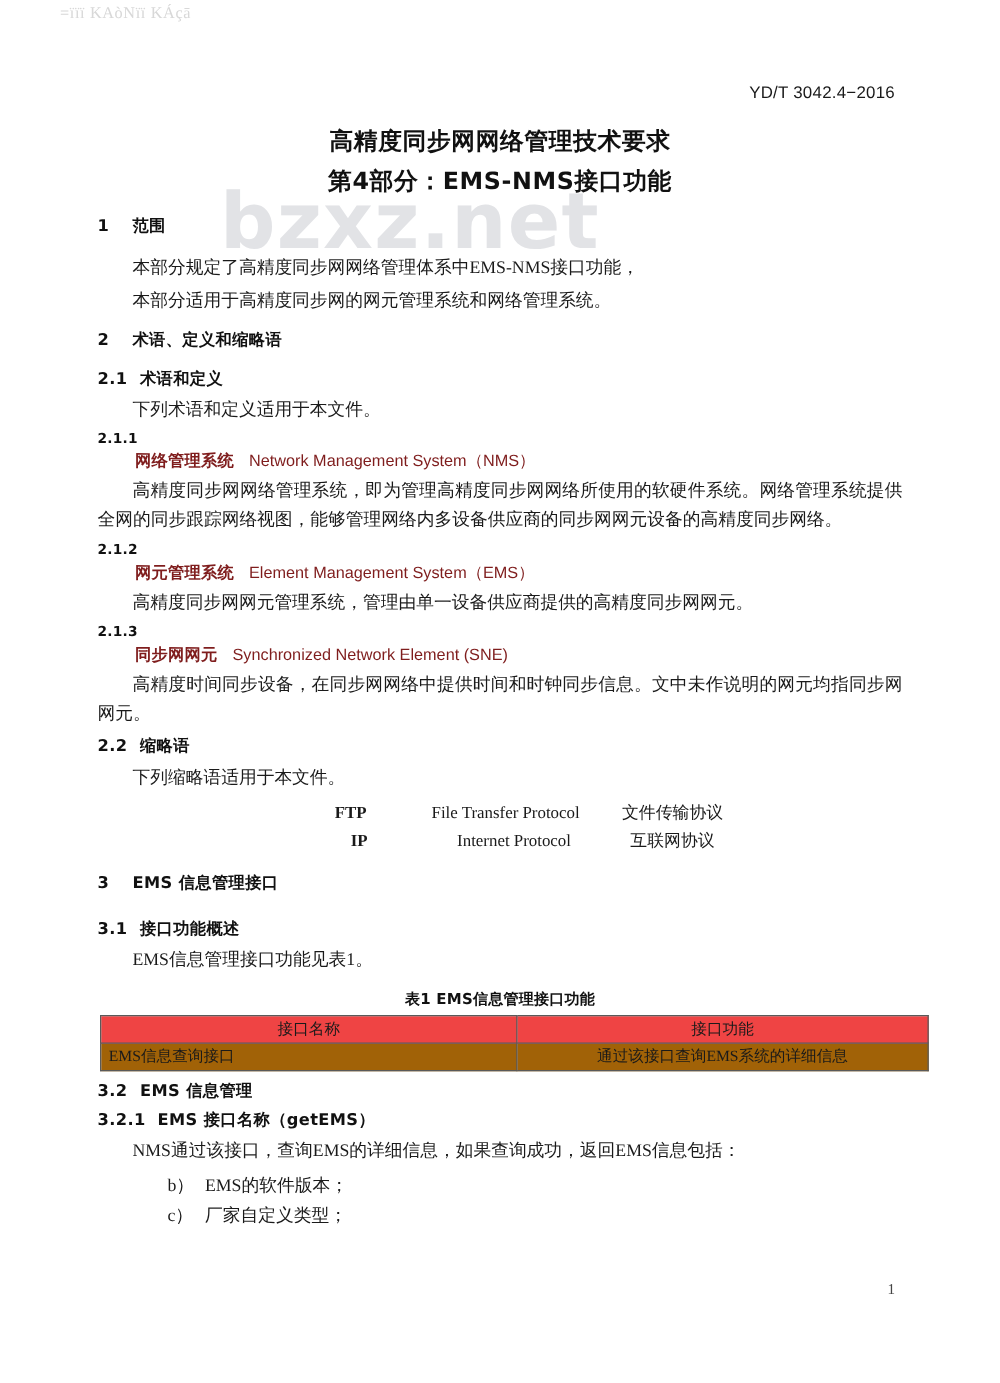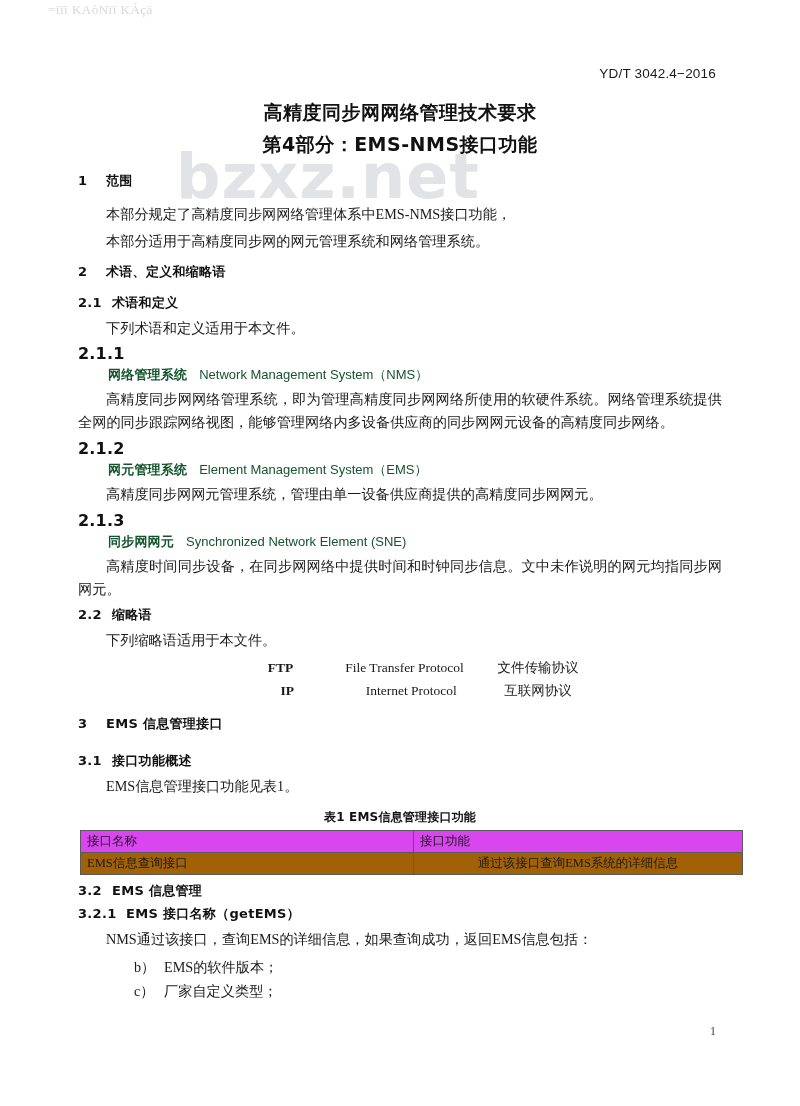--- a/index.html
+++ b/index.html
@@ -114,40 +114,40 @@
     font-size: 13px;
     color: #111;
     margin: 0 0 5px 0;
     letter-spacing: 0.3px;
   }
   .h2 .num { display: inline-block; width: 34px; }
 
   .h3num {
     font-family: "DejaVu Sans", sans-serif;
     font-weight: bold;
-    font-size: 16px;
+    font-size: 11px;
     color: #111;
     margin: 0 0 3px 0;
     letter-spacing: 0.2px;
   }
 
   .h3 {
     font-family: "DejaVu Sans", sans-serif;
     font-weight: bold;
     font-size: 13px;
     color: #111;
     margin: 0 0 5px 0;
     letter-spacing: 0.3px;
   }
   .h3 .num { display: inline-block; width: 48px; }
 
   .term {
     margin: 0 0 4px 30px;
     font-size: 13.5px;
-    color: #14532d;
+    color: #7f1d1d;
   }
   .term b {
     font-family: "DejaVu Sans", sans-serif;
     font-size: 13px;
     letter-spacing: 0.2px;
   }
   .term .en {
     font-family: "Liberation Sans", sans-serif;
     font-size: 13px;
     margin-left: 12px;
@@ -217,22 +217,22 @@
   table.t1 th, table.t1 td {
     border: 1px solid #5a5a5a;
     font-size: 12.5px;
     font-family: "Liberation Serif", serif;
     font-weight: normal;
     height: 19px;
     padding: 1px 6px;
     color: #1a1a1a;
   }
   table.t1 thead th {
-    background: #d946ef;
-    text-align: left;
+    background: #ef4444;
+    text-align: center;
   }
   table.t1 tbody td {
     background: #a16207;
     text-align: left;
   }
   table.t1 tbody td.ctr { text-align: center; }
   .col-a { width: 320px; }
   .col-b { width: 316px; }
 
   

